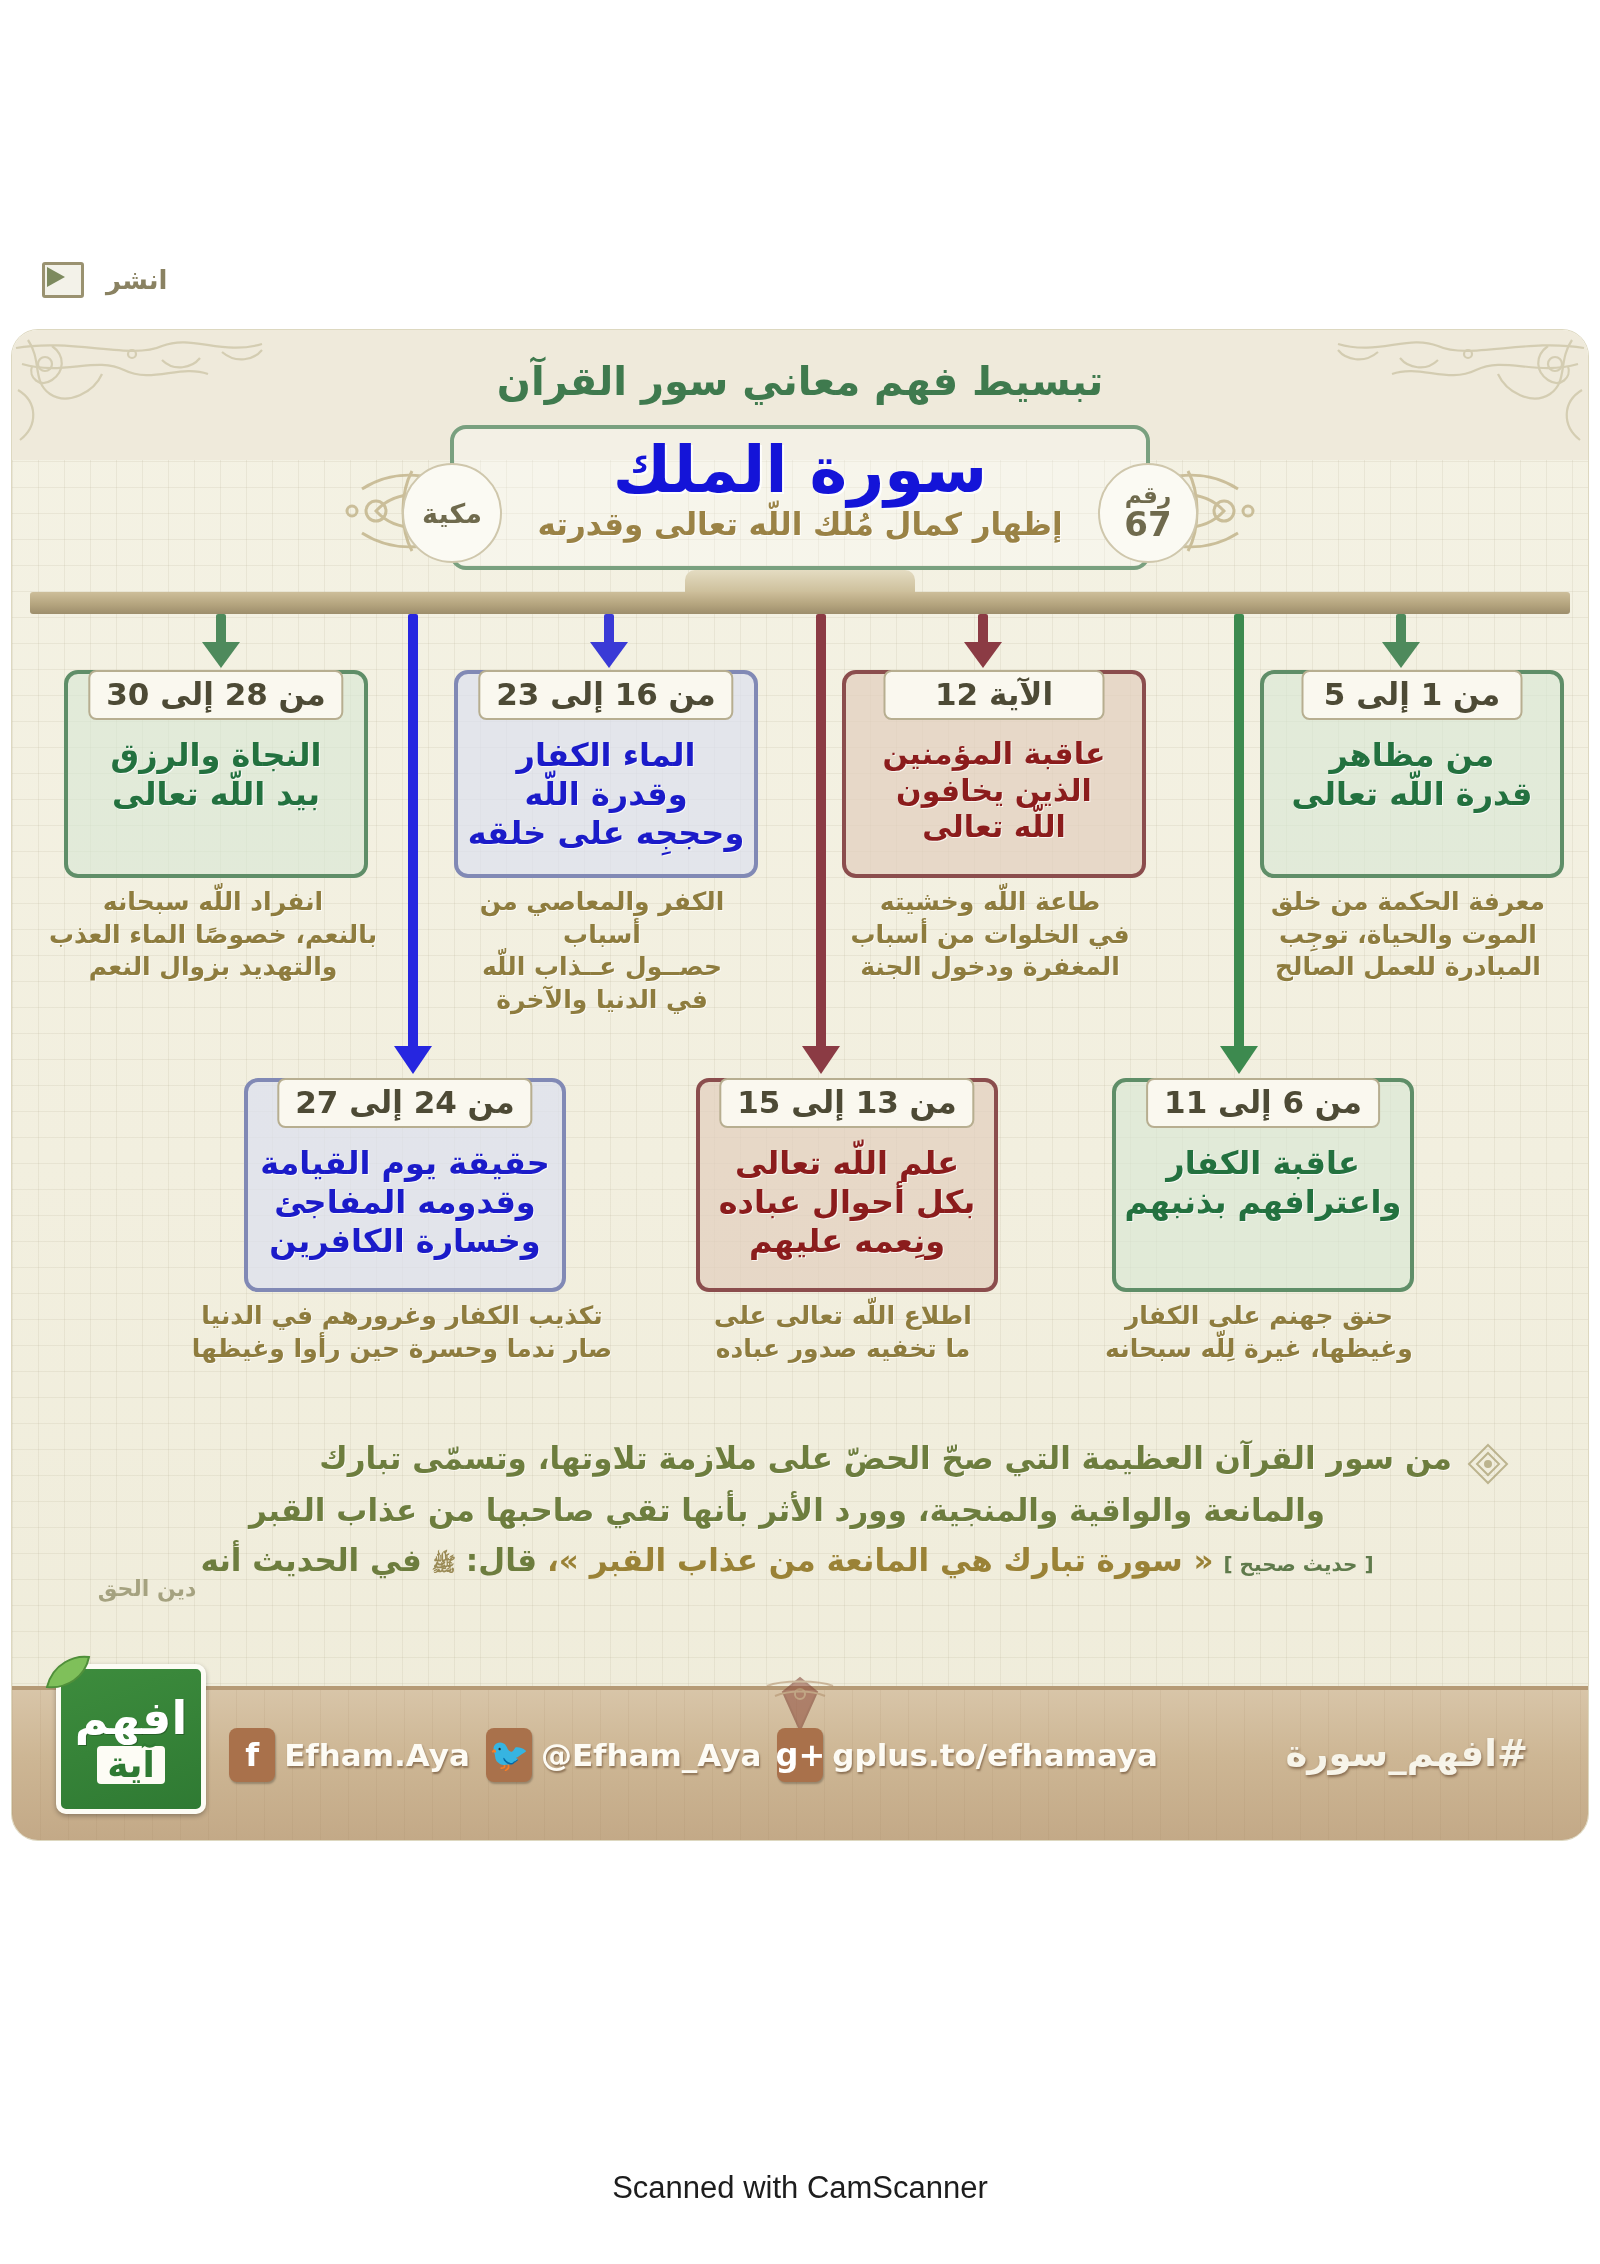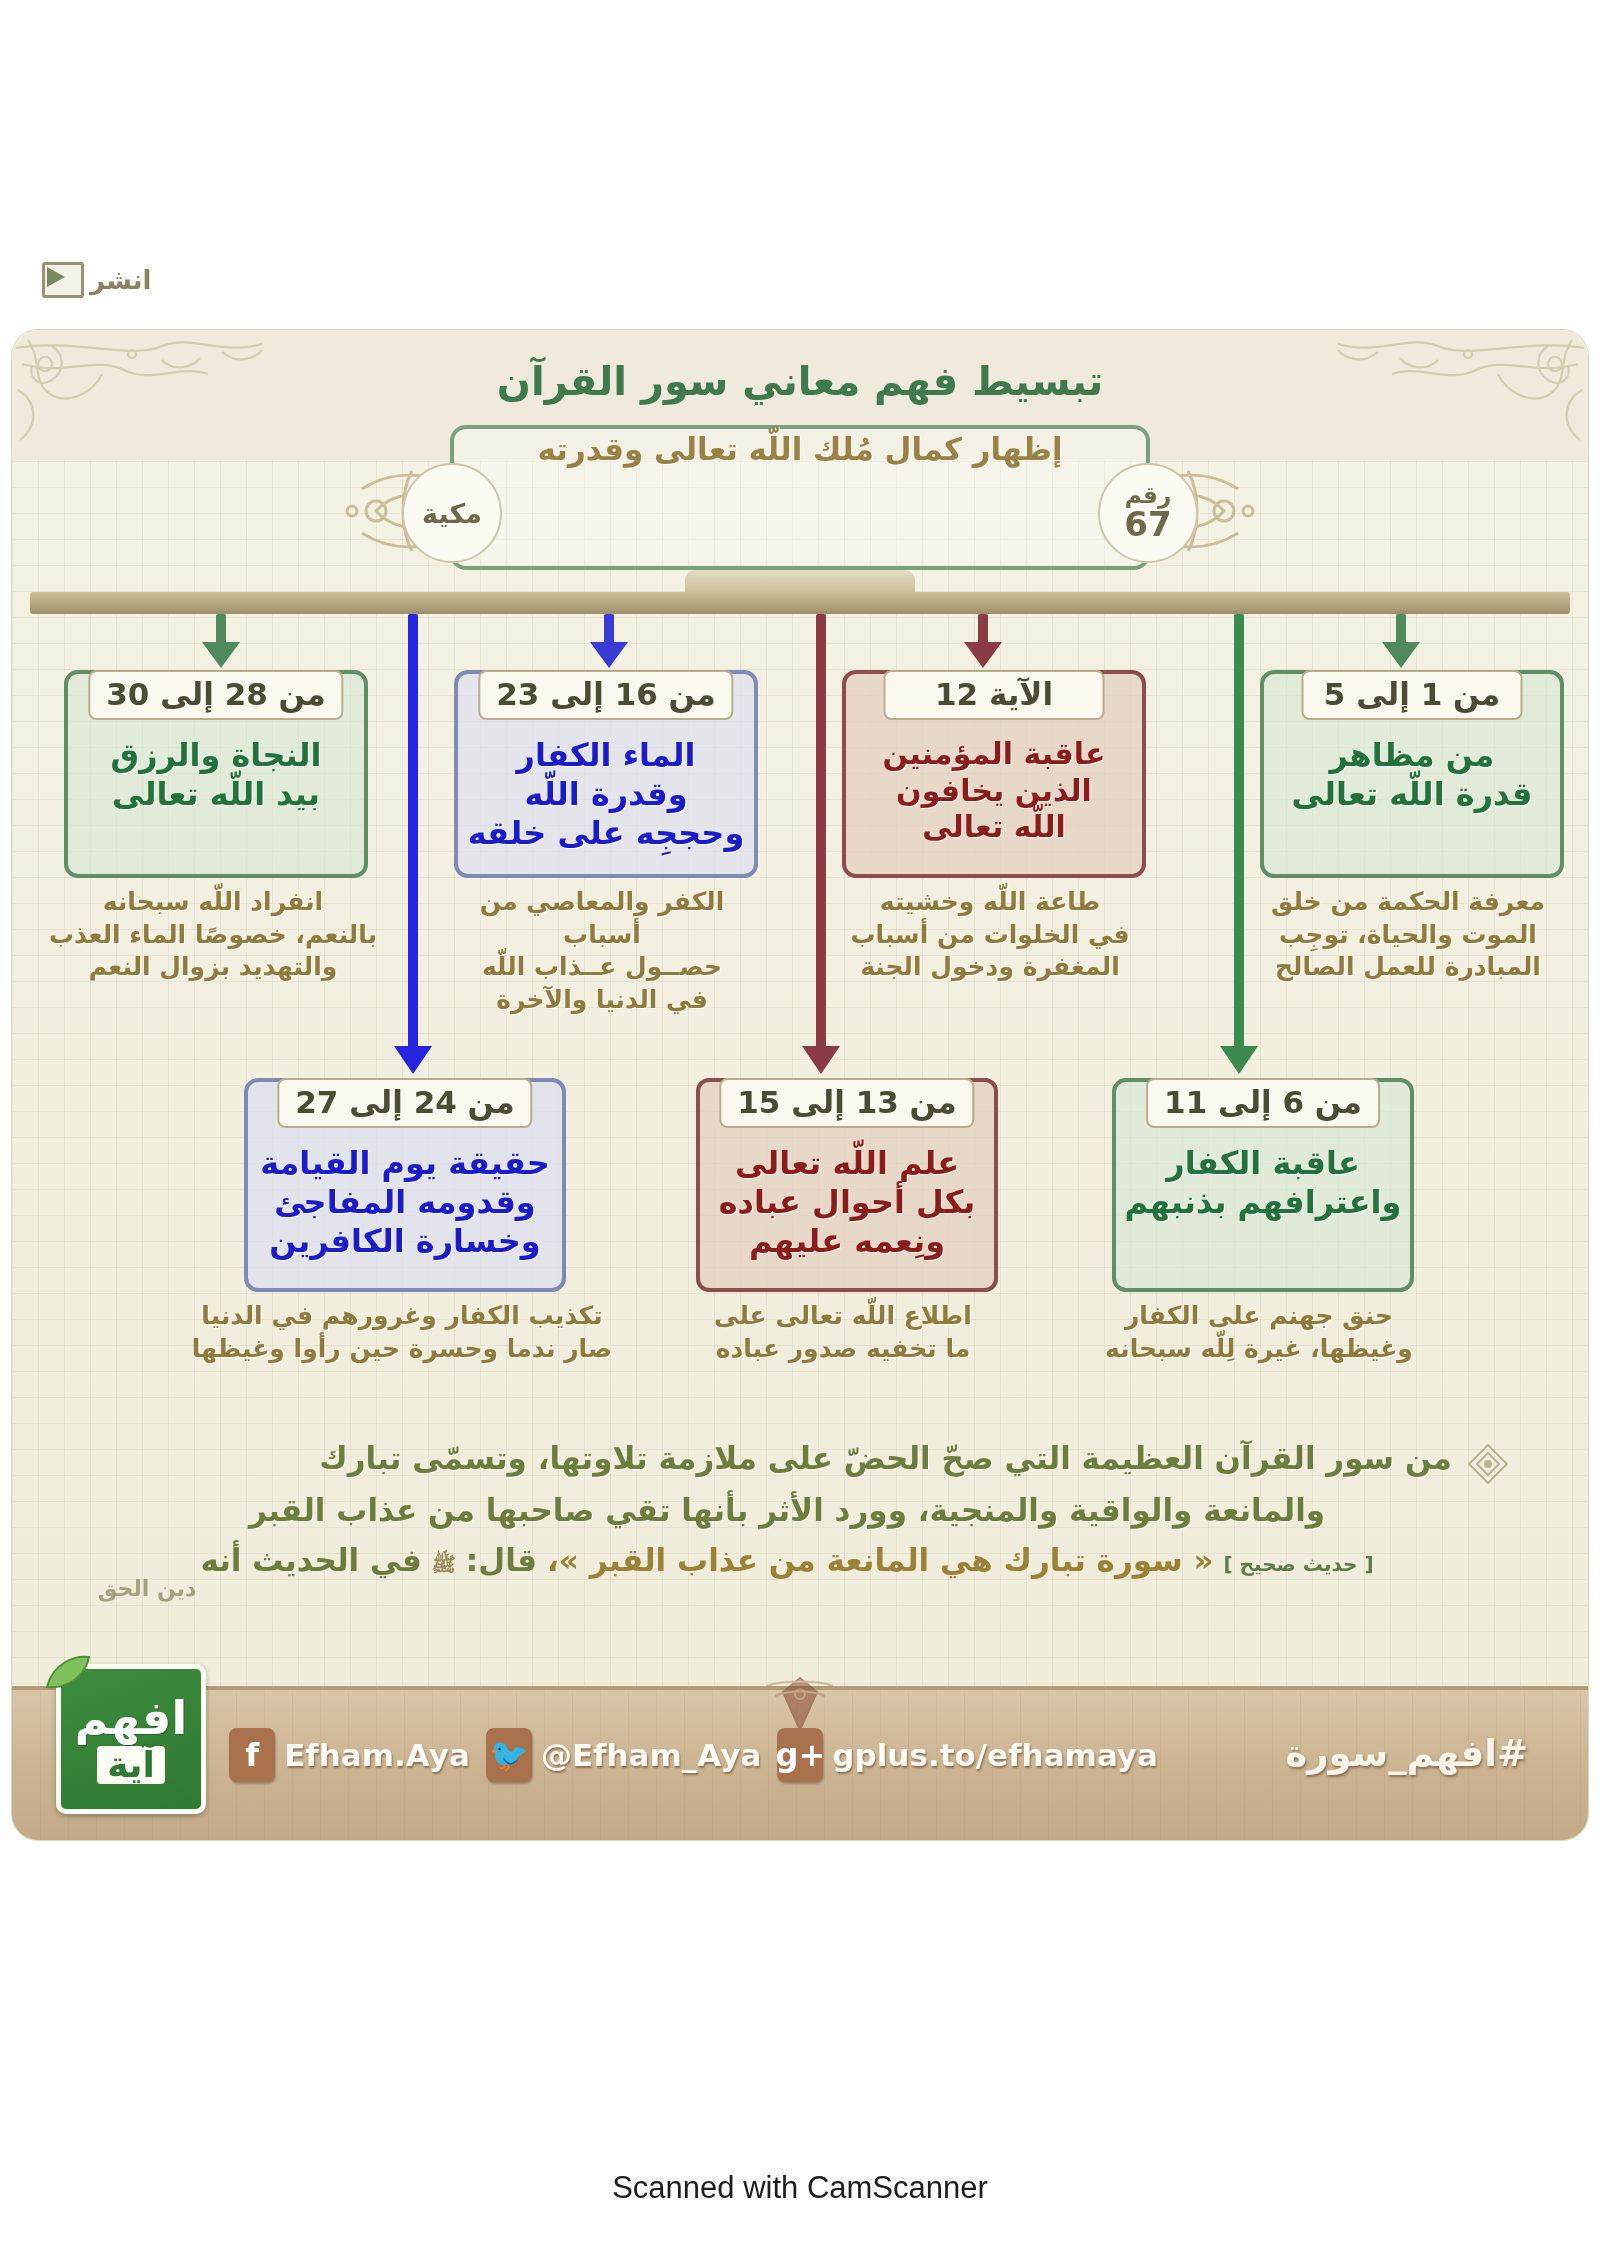--- a/index.html
+++ b/index.html
@@ -10,21 +10,21 @@
     font-family:"DejaVu Sans","Liberation Sans",sans-serif;
     overflow:hidden;
     position:relative;
   }
   
   .share-row{
     position:absolute;left:0;top:262px;width:1600px;height:60px;
   }
   .share-btn{
     position:absolute;left:42px;top:0;
-    display:flex;align-items:center;gap:6px;
+    display:flex;align-items:center;gap:22px;
     direction:rtl;
   }
   .share-btn .lbl{
     font-size:26px;color:#8a8262;font-weight:bold;letter-spacing:-1px;
   }
   .share-ic{
     width:36px;height:30px;border:3px solid #9a9270;border-radius:3px;
     position:relative;background:#f3f2e9;
   }
   .share-ic:after{
@@ -283,20 +283,21 @@
         <path d="M30 62 C54 40 92 40 112 62 C92 84 54 84 30 62Z"></path>
         <circle cx="112" cy="62" r="10"></circle>
             <circle cx="136" cy="62" r="5"></circle>
         <path d="M42 30 C60 44 60 80 42 94"></path>
             <path d="M76 22 C88 44 88 80 76 102"></path>
       </g>
         </svg>
     </div>
 
     <div class="title-box">
+      <div class="surah-name">سورة الملك</div>
       <div class="surah-sub">إظهار كمال مُلك اللّه تعالى وقدرته</div>
     </div>
 
     <div class="badge makkiya">مكية</div>
     <div class="badge num">
       <span class="k">رقم</span>
       <span class="v">67</span>
     </div>
   </div>
 

